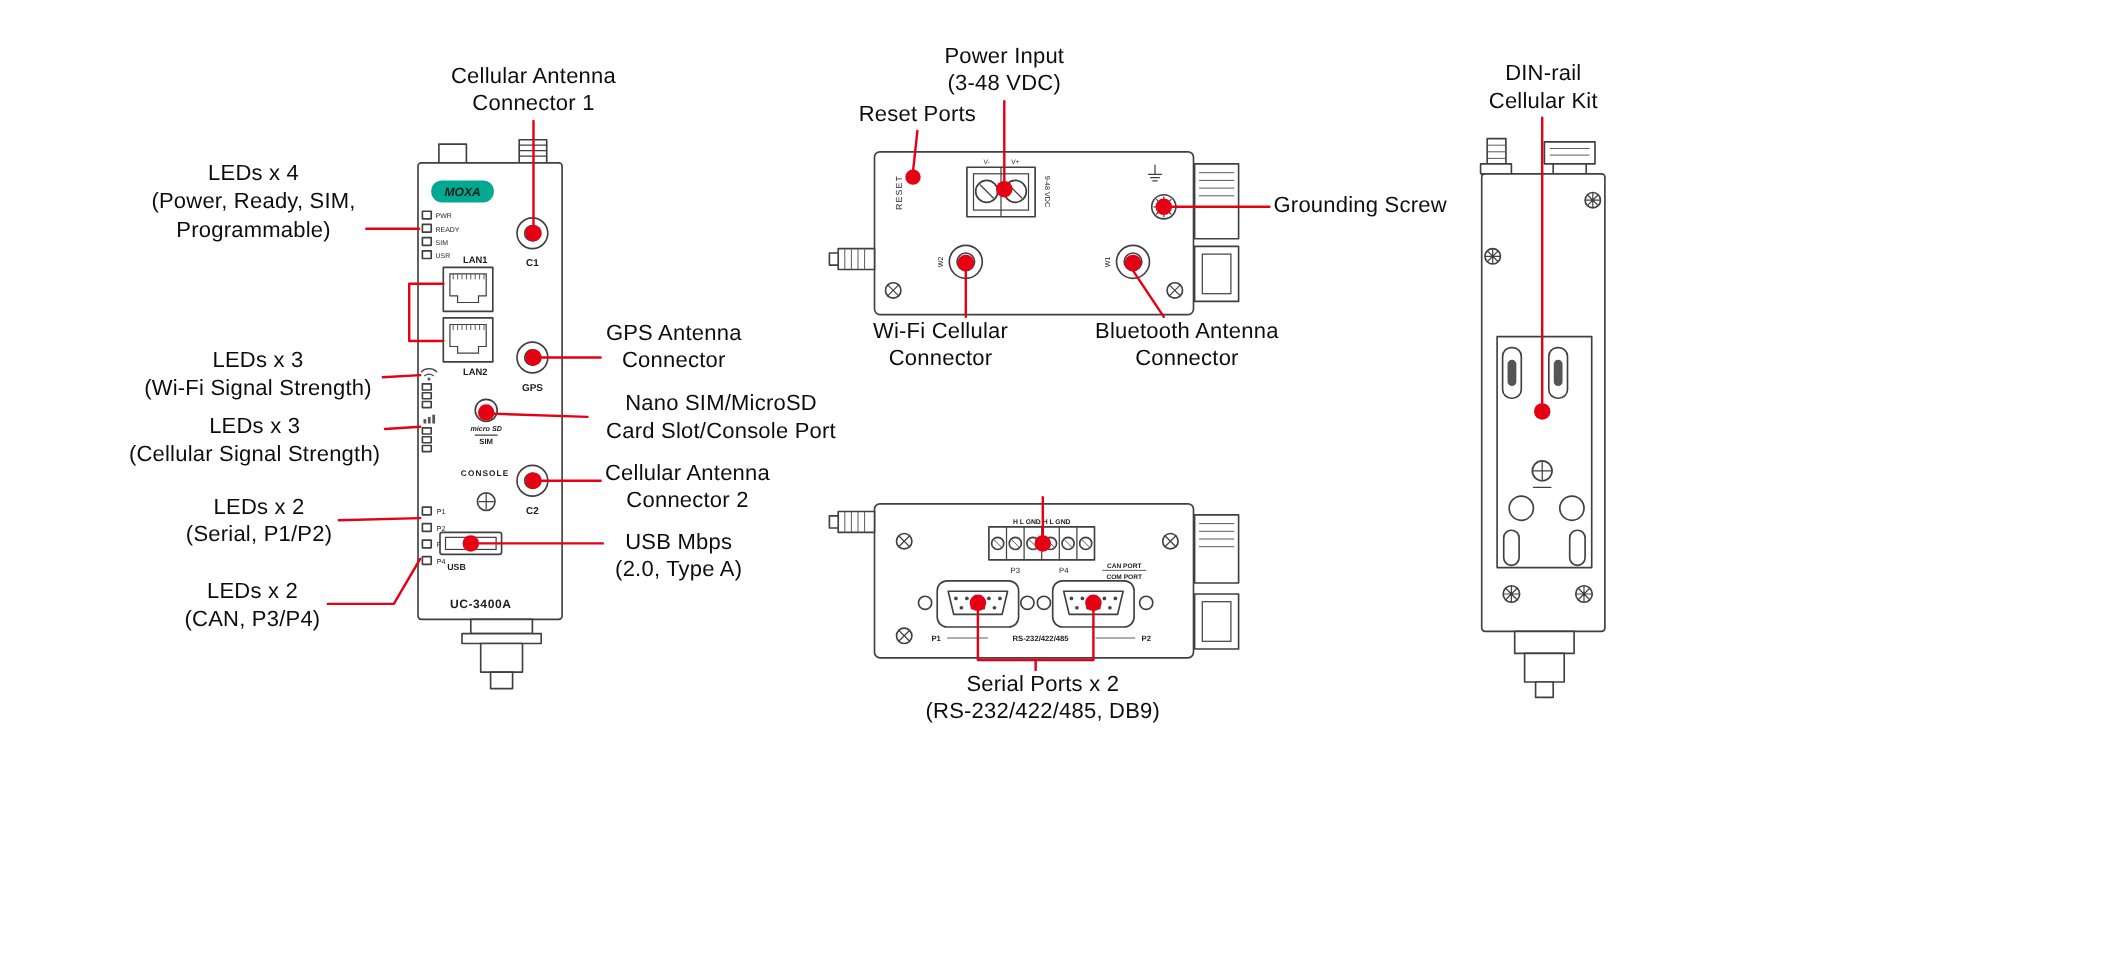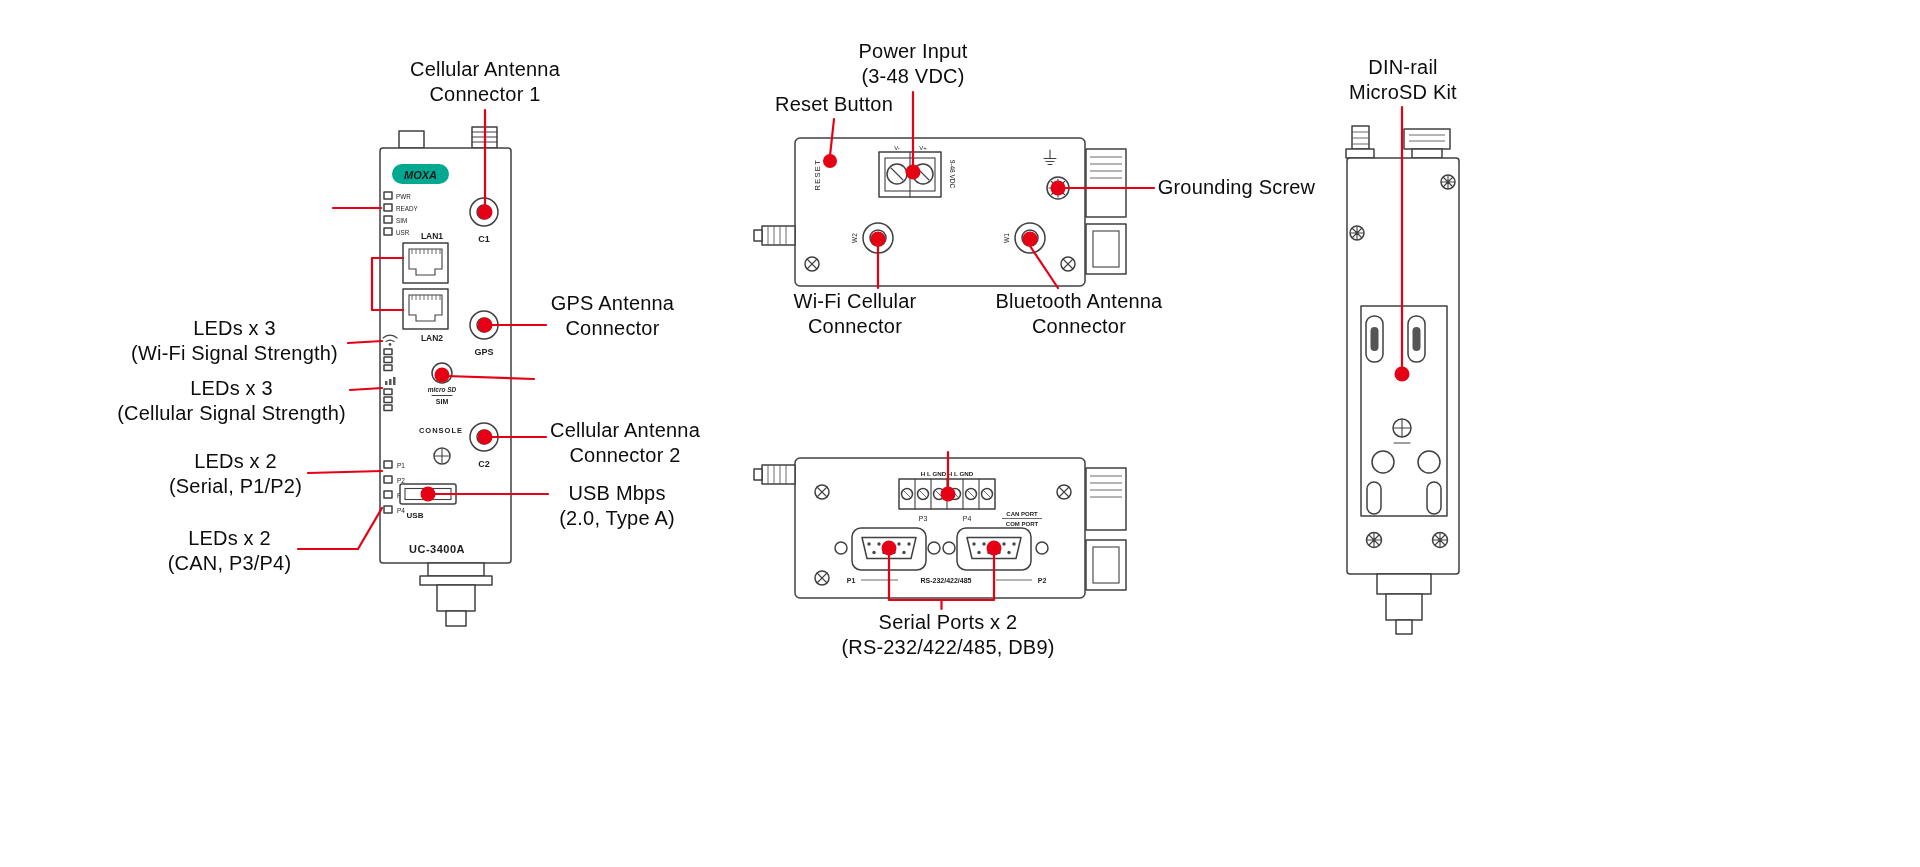--- a/index.html
+++ b/index.html
@@ -392,40 +392,45 @@
     <circle class="reddot" cx="1030" cy="239" r="7.5"></circle>
     <circle class="reddot" cx="948" cy="494" r="7.5"></circle>
     <circle class="reddot" cx="889" cy="548" r="7.5"></circle>
     <circle class="reddot" cx="994" cy="548" r="7.5"></circle>
     <circle class="reddot" cx="1402" cy="374" r="7.5"></circle>
   </g>
 </svg>
 
 <div class="callout" style="left:390px;top:57px;width:190px">Cellular Antenna
 Connector 1</div>
+<div class="callout" style="left:118px;top:146px;width:225px">LEDs x 4
+(Power, Ready, SIM,
+Programmable)</div>
 <div class="callout" style="left:112px;top:316px;width:245px">LEDs x 3
 (Wi-Fi Signal Strength)</div>
 <div class="callout" style="left:104px;top:376px;width:255px">LEDs x 3
 (Cellular Signal Strength)</div>
 <div class="callout" style="left:158px;top:449px;width:155px">LEDs x 2
 (Serial, P1/P2)</div>
 <div class="callout" style="left:152px;top:526px;width:155px">LEDs x 2
 (CAN, P3/P4)</div>
 <div class="callout" style="left:540px;top:291px;width:145px">GPS Antenna
 Connector</div>
+<div class="callout" style="left:538px;top:355px;width:235px">Nano SIM/MicroSD
+Card Slot/Console Port</div>
 <div class="callout" style="left:540px;top:418px;width:170px">Cellular Antenna
 Connector 2</div>
 <div class="callout" style="left:552px;top:481px;width:130px">USB Mbps
 (2.0, Type A)</div>
 <div class="callout" style="left:850px;top:39px;width:126px">Power Input
 (3-48 VDC)</div>
-<div class="callout" style="left:766px;top:92px;width:136px">Reset Button</div>
+<div class="callout" style="left:766px;top:92px;width:136px">Reset Ports</div>
 <div class="callout" style="left:1154px;top:175px;width:165px">Grounding Screw</div>
 <div class="callout" style="left:782px;top:289px;width:146px">Wi-Fi Cellular
 Connector</div>
 <div class="callout" style="left:993px;top:289px;width:172px">Bluetooth Antenna
 Connector</div>
 <div class="callout" style="left:828px;top:610px;width:240px">Serial Ports x 2
 (RS-232/422/485, DB9)</div>
 <div class="callout" style="left:1337px;top:55px;width:132px">DIN-rail
-MicroSD Kit</div>
+Cellular Kit</div>
 
 </div>
 
 </body></html>

